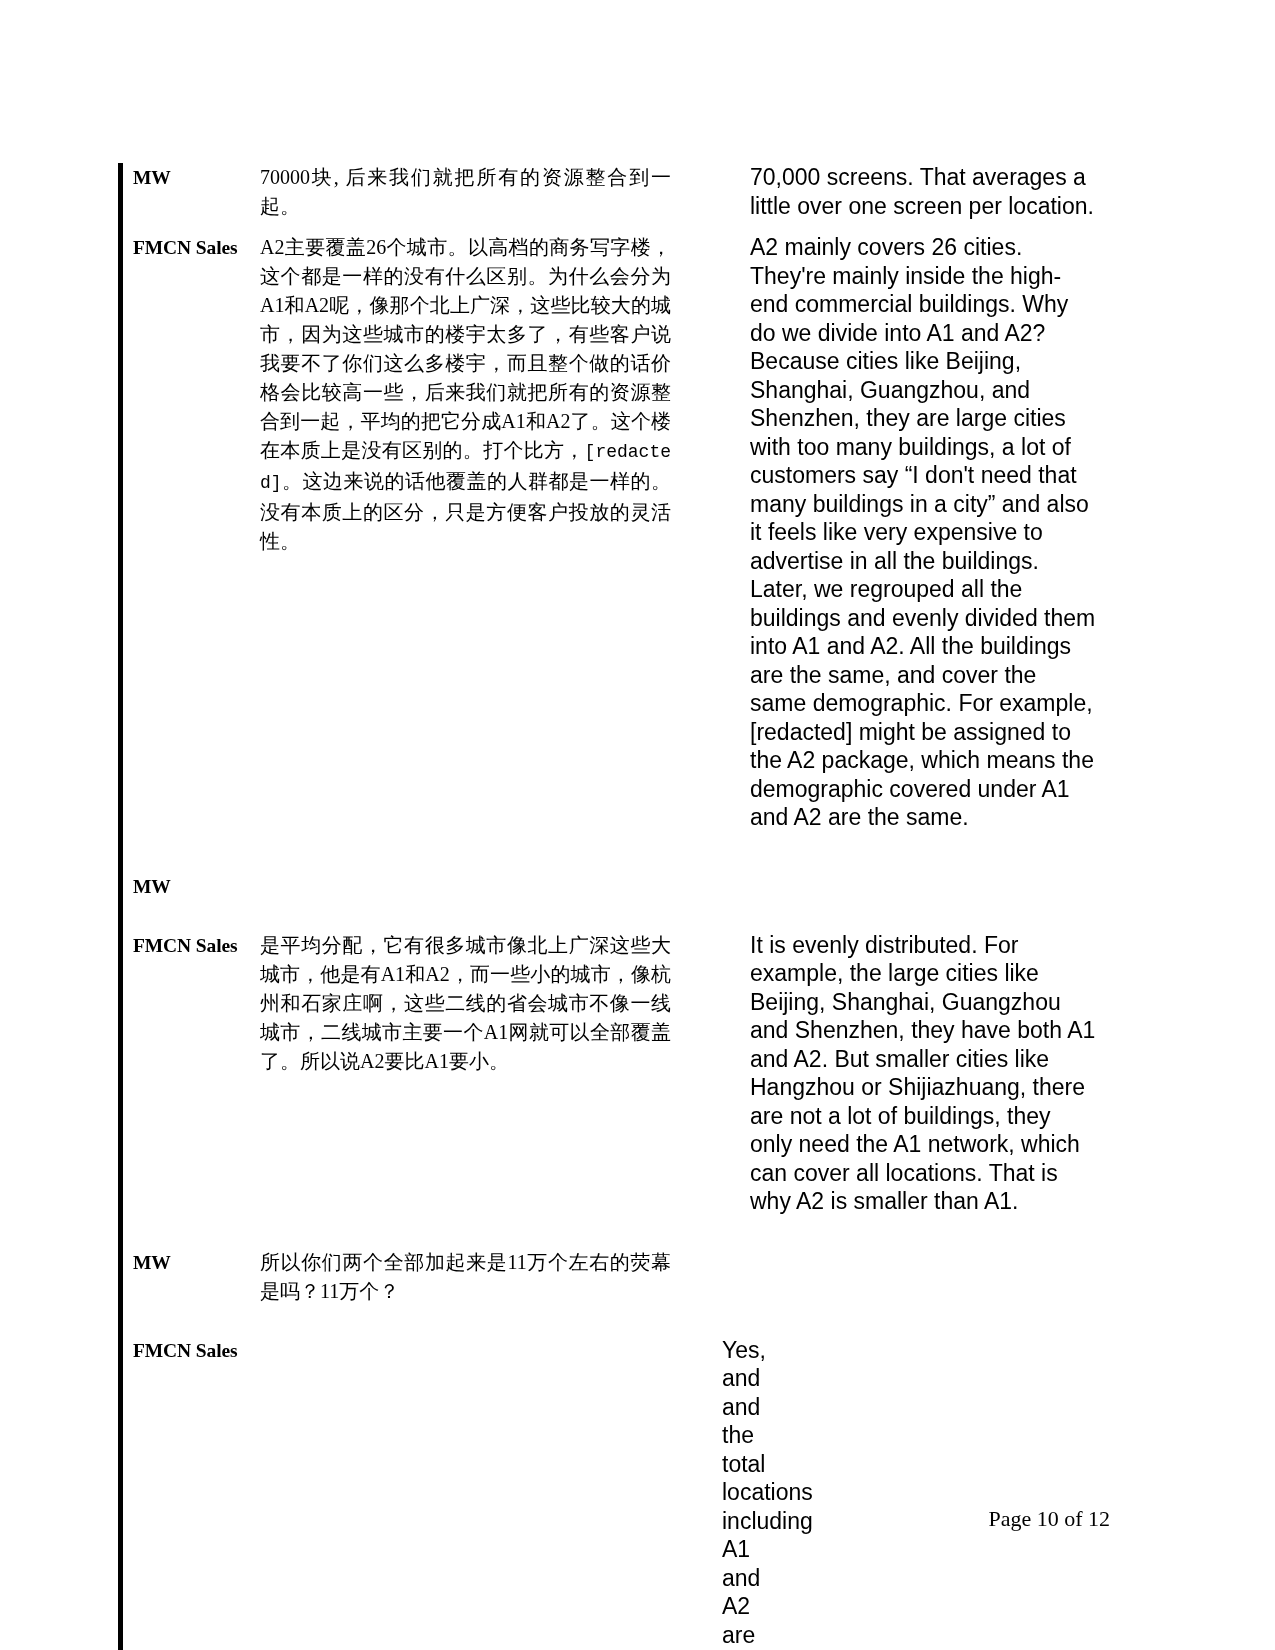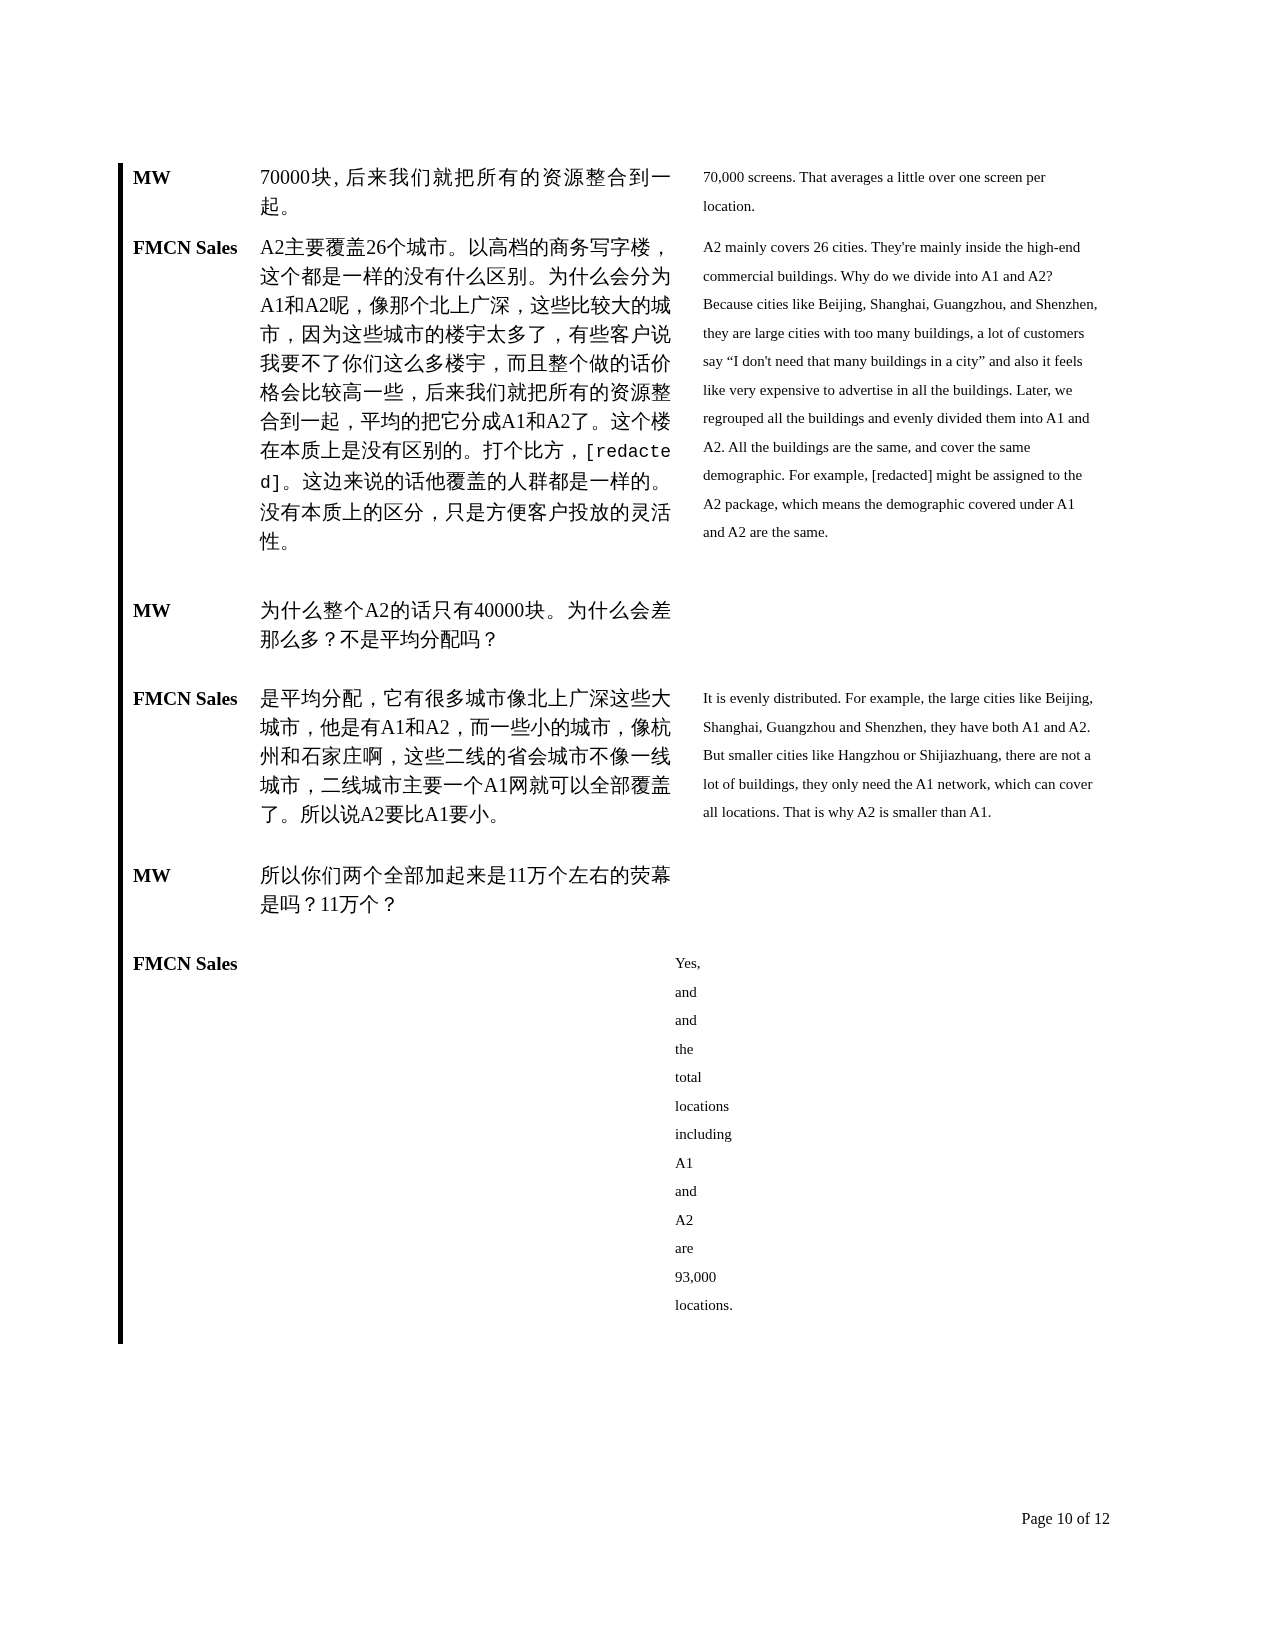--- a/index.html
+++ b/index.html
@@ -55,44 +55,45 @@
     font-family: "Liberation Serif", "DejaVu Serif", serif;
     font-size: 20px;
     line-height: 29px;
     text-align: justify;
     text-justify: inter-character;
     word-break: break-all;
     padding-right: 4px;
   }
 
   .en {
-    font-family: Liberation Serif, serif;
-    font-size: 15px;
+    font-family: Liberation Sans, sans-serif;
+    font-size: 23px;
     line-height: 28.5px;
     text-align: left;
+    margin-left: 47px;
   }
 
   .mono {
     font-family: "Liberation Mono", "DejaVu Sans Mono", monospace;
     font-size: 18px;
   }
 
   
   .gap-a { height: 12px; }
   .gap-c { height: 40px; }
   .gap-d { height: 30px; }
   .gap-e { height: 32px; }
   .gap-f { height: 30px; }
 
   #footer {
     position: absolute;
     right: 165px;
     bottom: 118px;
     font-family: "Liberation Serif", "DejaVu Serif", serif;
-    font-size: 16px;
+    font-size: 22px;
     line-height: 26px;
     white-space: nowrap;
   }
 </style>
 </head>
 <body>
 
 <div id="page">
 
   <div id="transcript">
@@ -108,21 +109,20 @@
     <div class="turn">
       <div class="speaker">FMCN Sales</div>
       <div class="zh"><span>A2主要覆盖26个城市。以高档的商务写字楼，这个都是一样的没有什么区别。为什么会分为A1和A2呢，像那个北上广深，这些比较大的城市，因为这些城市的楼宇太多了，有些客户说我要不了你们这么多楼宇，而且整个做的话价格会比较高一些，后来我们就把所有的资源整合到一起，平均的把它分成A1和A2了。这个楼在本质上是没有区别的。打个比方，</span><span class="mono">[redacted]</span><span>。这边来说的话他覆盖的人群都是一样的。没有本质上的区分，只是方便客户投放的灵活性。</span></div>
       <div></div>
       <div class="en">A2 mainly covers 26 cities.  They're mainly inside the high-end commercial buildings.  Why do we divide into A1 and A2?  Because cities like Beijing, Shanghai, Guangzhou, and Shenzhen, they are large cities with too many buildings, a lot of customers say “I don't need that many buildings in a city” and also it feels like very expensive to advertise in all the buildings.   Later, we regrouped all the buildings and evenly divided them into A1 and A2.   All the buildings are the same, and cover the same demographic.  For example, [redacted] might be assigned to the A2 package, which means the demographic covered under A1 and A2 are the same.</div>
     </div>
     <div class="gap-c"></div>
 
     <div class="turn">
       <div class="speaker">MW</div>
-      <div class="zh">为什么整个A2的话只有40000块。为什么会差那么多？不是平均分配吗？</div>
       <div></div>
     </div>
     <div class="gap-d"></div>
 
     <div class="turn">
       <div class="speaker">FMCN Sales</div>
       <div class="zh">是平均分配，它有很多城市像北上广深这些大城市，他是有A1和A2，而一些小的城市，像杭州和石家庄啊，这些二线的省会城市不像一线城市，二线城市主要一个A1网就可以全部覆盖了。所以说A2要比A1要小。</div>
       <div></div>
       <div class="en">It is evenly distributed.  For example, the large cities like Beijing, Shanghai, Guangzhou and Shenzhen, they have both A1 and A2.  But smaller cities like Hangzhou or Shijiazhuang, there are not a lot of buildings, they only need the A1 network, which can cover all locations.  That is why A2 is smaller than A1.</div>
     </div>

